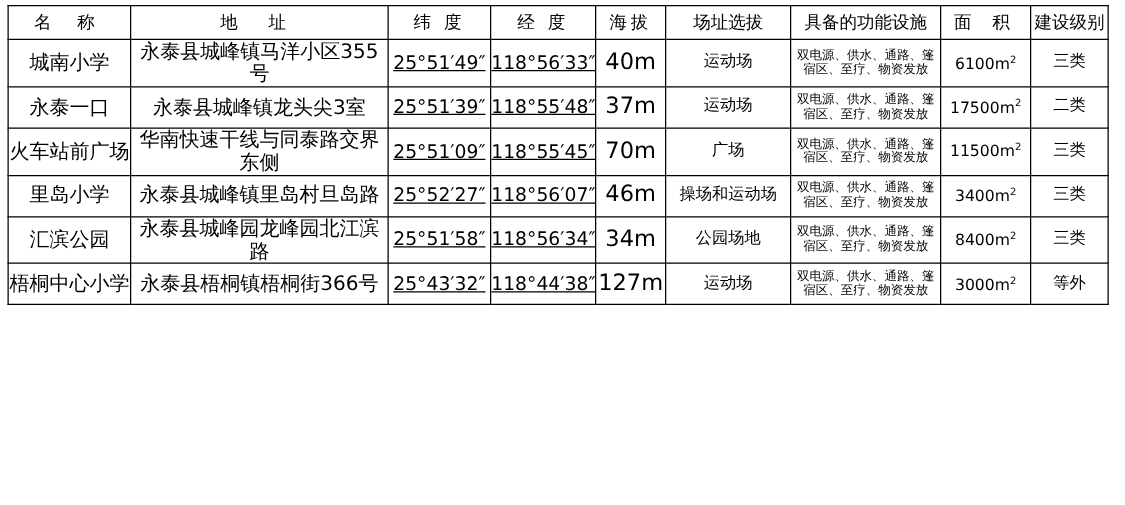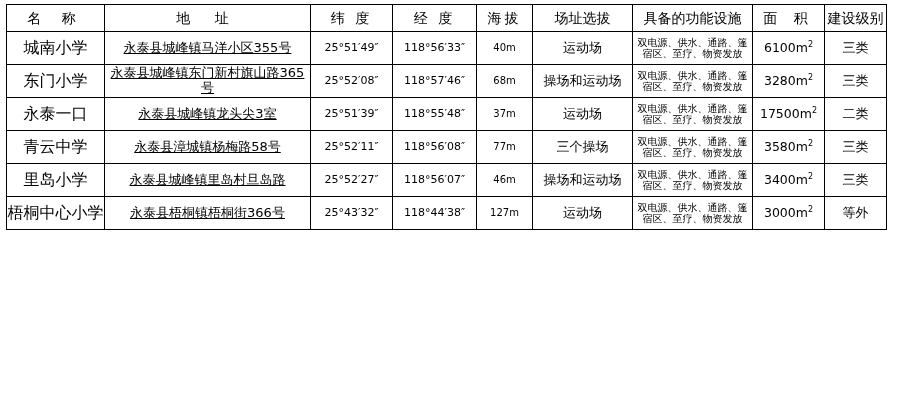--- a/index.html
+++ b/index.html
@@ -66,23 +66,23 @@
 
   .func-cell {
     font-size: 10px;
     line-height: 1.25;
     padding: 1px 2px;
     white-space: normal;
   }
   .func-cell .ln { display: block; font-family: Liberation Serif, serif; }
   .area-cell { font-size: 12.5px; }
   .area-cell sup { font-size: 8px; vertical-align: super; }
-  .coord-cell { font-size: 11px; letter-spacing: 0px; }
-  .alt-cell { font-size: 10px; margin-left: 21px; }
-  .addr-cell { font-size: 13px; text-decoration: underline; }
+  .coord-cell { font-size: 15px; letter-spacing: 0px; text-decoration: underline; }
+  .alt-cell { font-size: 18px; margin-left: 21px; }
+  .addr-cell { font-size: 16px; }
   .name-cell { font-size: 16px; }
   .site-cell { font-size: 13px; }
   .level-cell { font-size: 13px; }
 </style>
 </head>
 <body>
 
 <div class="sheet">
   <table class="grid">
     <colgroup>
@@ -118,76 +118,76 @@
           <td class="alt-cell">40m</td>
           <td class="site-cell">运动场</td>
           <td class="func-cell">
             <span class="ln">双电源、供水、通路、篷</span>
             <span class="ln">宿区、至疗、物资发放</span>
           </td>
           <td class="area-cell">6100m<sup>2</sup></td>
           <td class="level-cell">三类</td>
         </tr>
         <tr>
-          <td class="name-cell">东门小学</td>
-          <td class="addr-cell">永泰县城峰镇东门新村旗山路365号</td>
-          <td class="coord-cell">25°52′08″</td>
-          <td class="coord-cell">118°57′46″</td>
-          <td class="alt-cell">68m</td>
-          <td class="site-cell">操场和运动场</td>
-          <td class="func-cell">
-            <span class="ln">双电源、供水、通路、篷</span>
-            <span class="ln">宿区、至疗、物资发放</span>
-          </td>
-          <td class="area-cell">3280m<sup>2</sup></td>
-          <td class="level-cell">三类</td>
-        </tr>
-        <tr>
           <td class="name-cell">永泰一口</td>
           <td class="addr-cell">永泰县城峰镇龙头尖3室</td>
           <td class="coord-cell">25°51′39″</td>
           <td class="coord-cell">118°55′48″</td>
           <td class="alt-cell">37m</td>
           <td class="site-cell">运动场</td>
           <td class="func-cell">
             <span class="ln">双电源、供水、通路、篷</span>
             <span class="ln">宿区、至疗、物资发放</span>
           </td>
           <td class="area-cell">17500m<sup>2</sup></td>
           <td class="level-cell">二类</td>
         </tr>
         <tr>
-          <td class="name-cell">青云中学</td>
-          <td class="addr-cell">永泰县漳城镇杨梅路58号</td>
-          <td class="coord-cell">25°52′11″</td>
-          <td class="coord-cell">118°56′08″</td>
-          <td class="alt-cell">77m</td>
-          <td class="site-cell">三个操场</td>
-          <td class="func-cell">
-            <span class="ln">双电源、供水、通路、篷</span>
-            <span class="ln">宿区、至疗、物资发放</span>
-          </td>
-          <td class="area-cell">3580m<sup>2</sup></td>
+          <td class="name-cell">火车站前广场</td>
+          <td class="addr-cell">华南快速干线与同泰路交界东侧</td>
+          <td class="coord-cell">25°51′09″</td>
+          <td class="coord-cell">118°55′45″</td>
+          <td class="alt-cell">70m</td>
+          <td class="site-cell">广场</td>
+          <td class="func-cell">
+            <span class="ln">双电源、供水、通路、篷</span>
+            <span class="ln">宿区、至疗、物资发放</span>
+          </td>
+          <td class="area-cell">11500m<sup>2</sup></td>
           <td class="level-cell">三类</td>
         </tr>
         <tr>
           <td class="name-cell">里岛小学</td>
           <td class="addr-cell">永泰县城峰镇里岛村旦岛路</td>
           <td class="coord-cell">25°52′27″</td>
           <td class="coord-cell">118°56′07″</td>
           <td class="alt-cell">46m</td>
           <td class="site-cell">操场和运动场</td>
           <td class="func-cell">
             <span class="ln">双电源、供水、通路、篷</span>
             <span class="ln">宿区、至疗、物资发放</span>
           </td>
           <td class="area-cell">3400m<sup>2</sup></td>
           <td class="level-cell">三类</td>
         </tr>
         <tr>
+          <td class="name-cell">汇滨公园</td>
+          <td class="addr-cell">永泰县城峰园龙峰园北江滨路</td>
+          <td class="coord-cell">25°51′58″</td>
+          <td class="coord-cell">118°56′34″</td>
+          <td class="alt-cell">34m</td>
+          <td class="site-cell">公园场地</td>
+          <td class="func-cell">
+            <span class="ln">双电源、供水、通路、篷</span>
+            <span class="ln">宿区、至疗、物资发放</span>
+          </td>
+          <td class="area-cell">8400m<sup>2</sup></td>
+          <td class="level-cell">三类</td>
+        </tr>
+        <tr>
           <td class="name-cell">梧桐中心小学</td>
           <td class="addr-cell">永泰县梧桐镇梧桐街366号</td>
           <td class="coord-cell">25°43′32″</td>
           <td class="coord-cell">118°44′38″</td>
           <td class="alt-cell">127m</td>
           <td class="site-cell">运动场</td>
           <td class="func-cell">
             <span class="ln">双电源、供水、通路、篷</span>
             <span class="ln">宿区、至疗、物资发放</span>
           </td>

